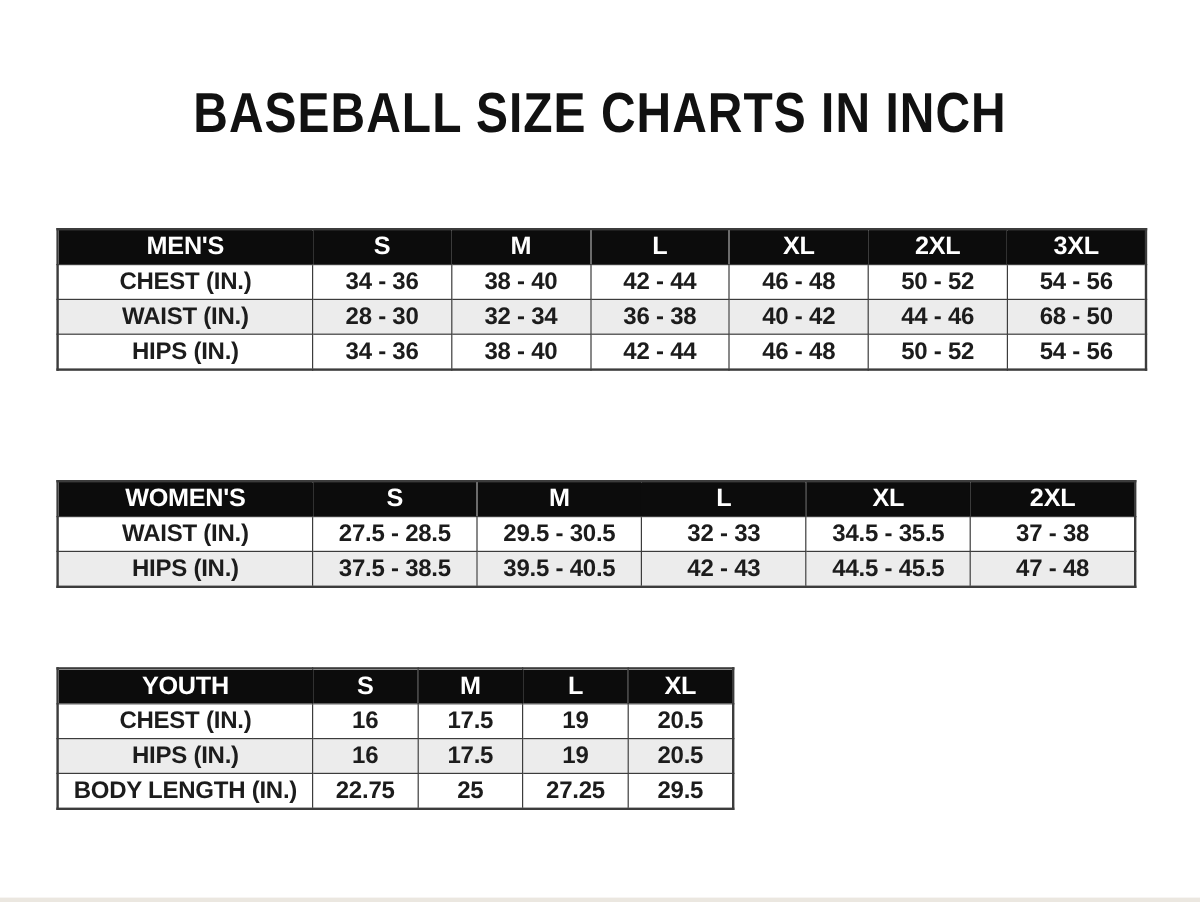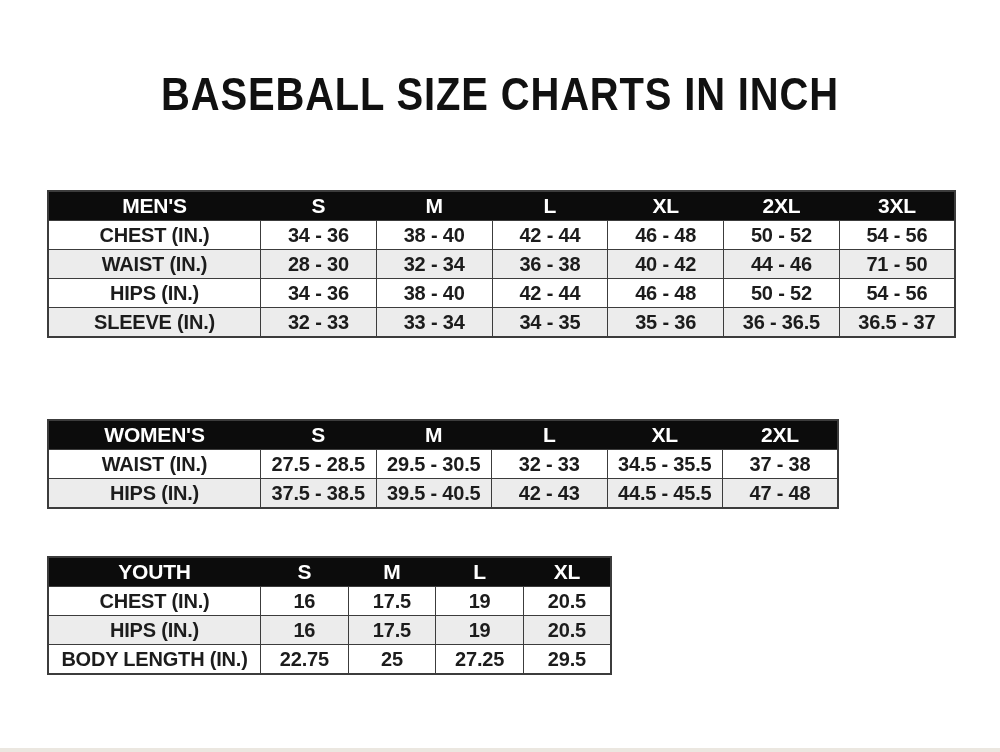--- a/index.html
+++ b/index.html
@@ -31,21 +31,21 @@
     white-space: nowrap;
   }
   table.size-table {
     position: absolute;
     left: 47px;
     border-collapse: collapse;
     table-layout: fixed;
     border: 2px solid var(--border, #3c3c3c);
   }
   .t-mens   { top: 190px; width: 909px; }
-  .t-womens { top: 419px; width: 792px; }
+  .t-womens { top: 400px; width: 900px; }
   .t-youth  { top: 556px; width: 565px; }
 
   .size-table th, .size-table td {
     border: 1.5px solid var(--border, #3c3c3c);
     height: 28px;
     padding: 0 2px;
     text-align: center;
     vertical-align: middle;
     font-weight: bold;
     font-size: 20px;
@@ -100,39 +100,30 @@
         <td>50 - 52</td>
         <td>54 - 56</td>
       </tr>
       <tr>
         <td>WAIST (IN.)</td>
         <td>28 - 30</td>
         <td>32 - 34</td>
         <td>36 - 38</td>
         <td>40 - 42</td>
         <td>44 - 46</td>
-        <td>71 - 50</td>
+        <td>68 - 50</td>
       </tr>
       <tr>
         <td>HIPS (IN.)</td>
         <td>34 - 36</td>
         <td>38 - 40</td>
         <td>42 - 44</td>
         <td>46 - 48</td>
         <td>50 - 52</td>
         <td>54 - 56</td>
-      </tr>
-      <tr>
-        <td>SLEEVE (IN.)</td>
-        <td>32 - 33</td>
-        <td>33 - 34</td>
-        <td>34 - 35</td>
-        <td>35 - 36</td>
-        <td>36 - 36.5</td>
-        <td>36.5 - 37</td>
       </tr>
     </tbody>
   </table>
 <table class="size-table t-womens">
     <thead>
       <tr>
         <th>WOMEN'S</th>
         <th>S</th>
         <th>M</th>
         <th>L</th>

